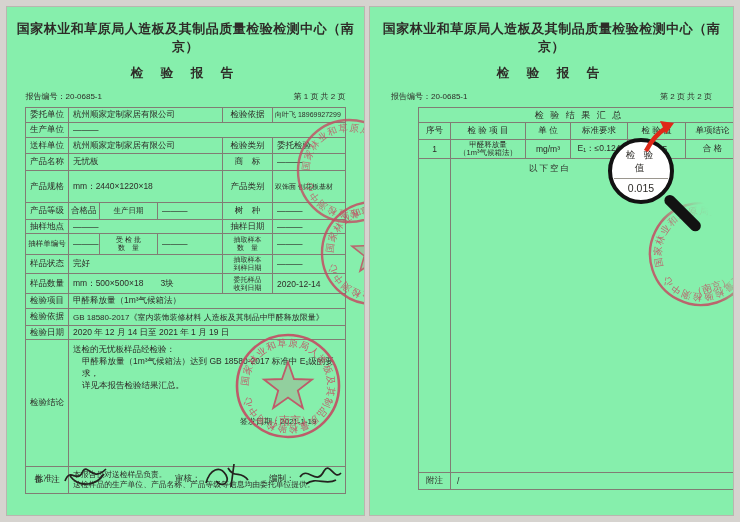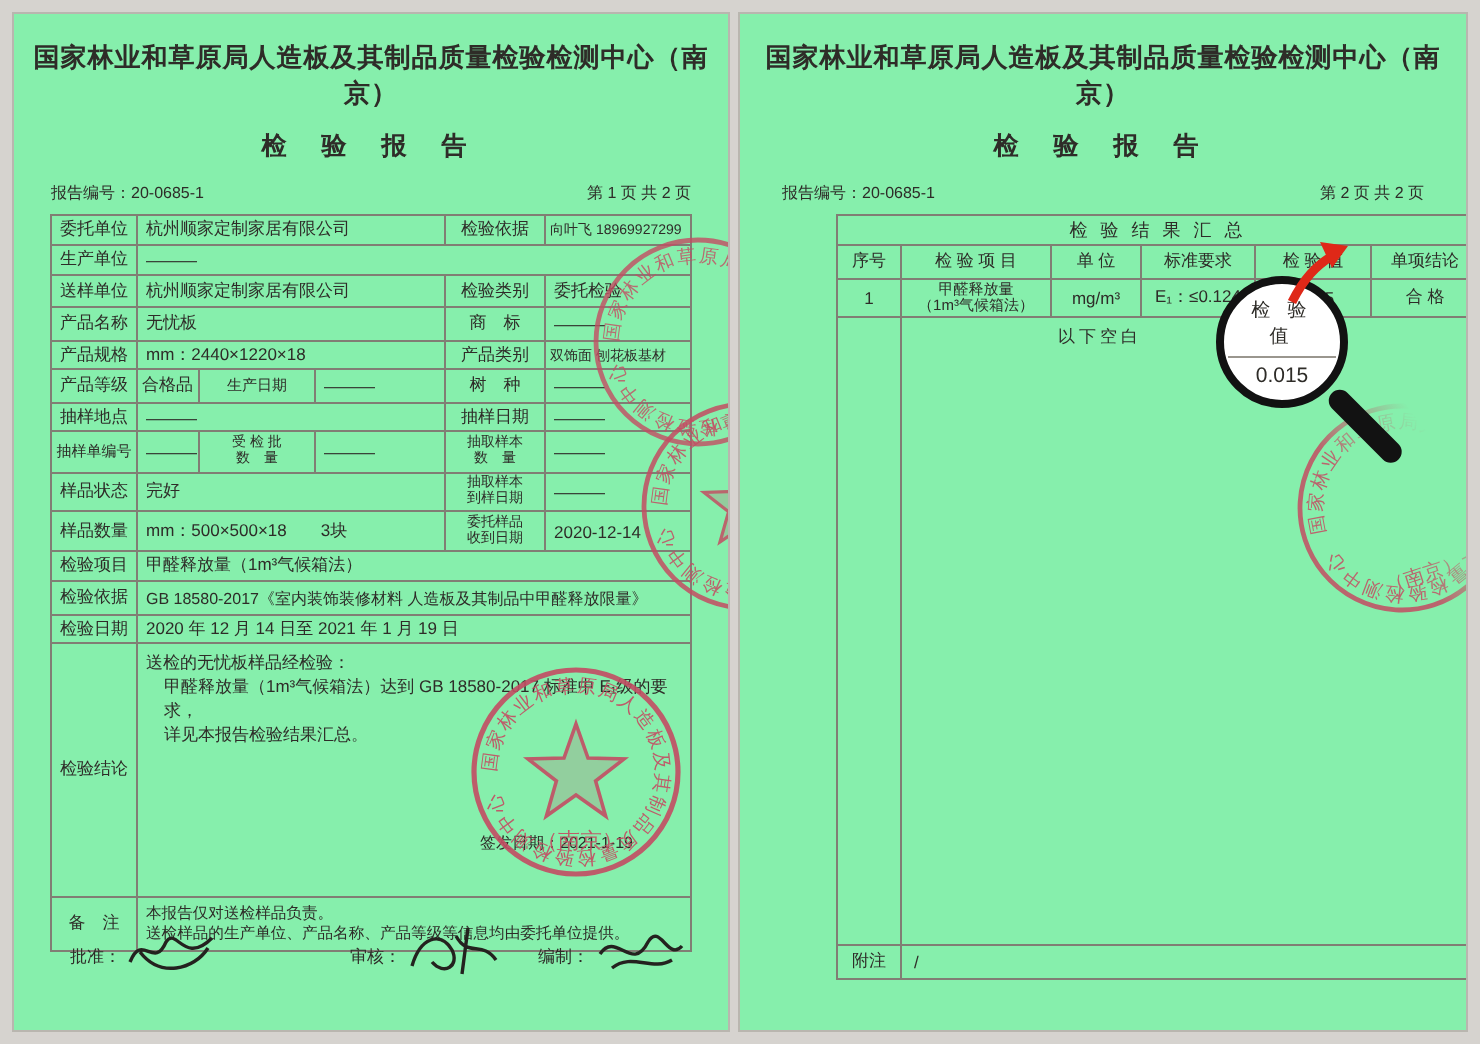--- a/index.html
+++ b/index.html
@@ -17,21 +17,21 @@
   .sheet-right .meta { width:321px; }
 
   table { border-collapse:collapse; table-layout:fixed; margin:0 auto; }
   td { border:1px solid #817d74; font-size:8.5px; overflow:hidden; }
   .t1 { width:320px; }
   .t1 .lab { text-align:center; padding:0 1px;margin-left:45px; }
   .t1 .lab2 { text-align:center; font-size:7px; line-height:8px; white-space:pre-line; padding:0 1px; }
   .t1 .val { text-align:left; padding-left:4px; }
   .t1 .sm { font-size:7px; padding-left:2px; }
   .t1 tr.r1{height:15px} .t1 tr.r2{height:15px} .t1 tr.r3{height:16px} .t1 tr.r4{height:17px}
-  .t1 tr.r5{height:14px} .t1 tr.r6{height:17px} .t1 tr.r7{height:14px} .t1 tr.r8{height:21px}
+  .t1 tr.r5{height:32px} .t1 tr.r6{height:17px} .t1 tr.r7{height:14px} .t1 tr.r8{height:21px}
   .t1 tr.r9{height:19px} .t1 tr.r10{height:20px} .t1 tr.r11{height:15px} .t1 tr.r12{height:17px}
   .t1 tr.r13{height:14px} .t1 tr.r14{height:127px} .t1 tr.r15{height:27px}
   .concl { vertical-align:top; padding:3px 4px; }
   .concl .line { font-size:8.5px; line-height:12px; }
   .concl .indent { padding-left:9px; }
   .note-cell { vertical-align:middle; padding:2px 4px; }
   .note-cell .line { font-size:7.8px; line-height:10px; }
 
   .t2 { width:321px;margin-left:48px; }
   .t2 td { text-align:center; }

